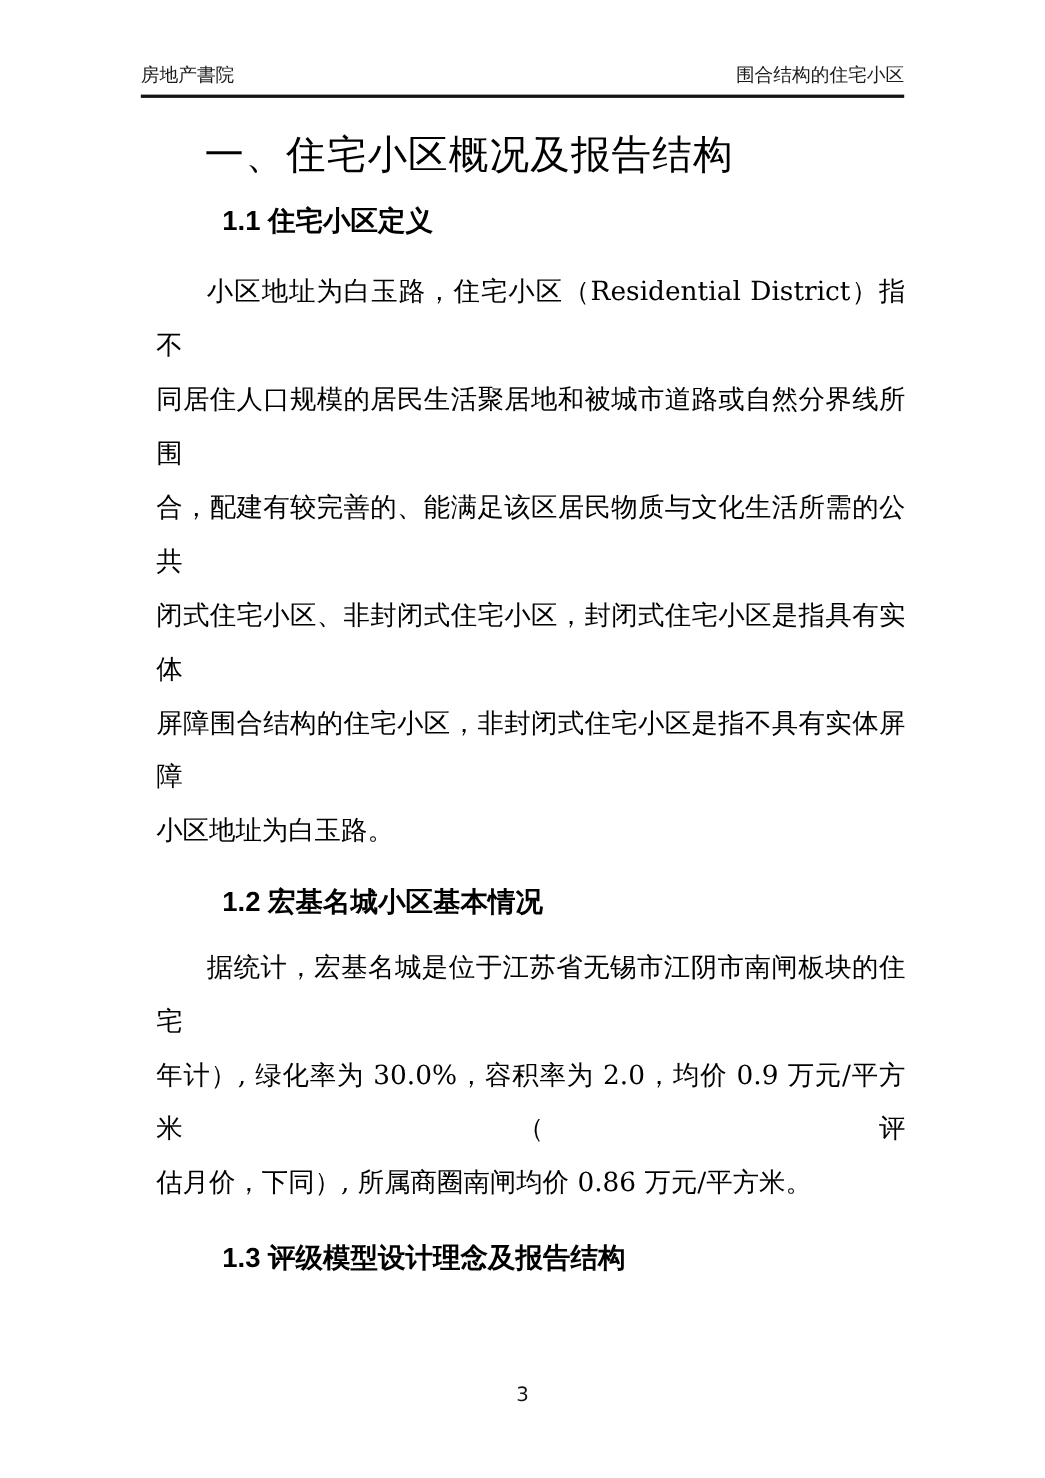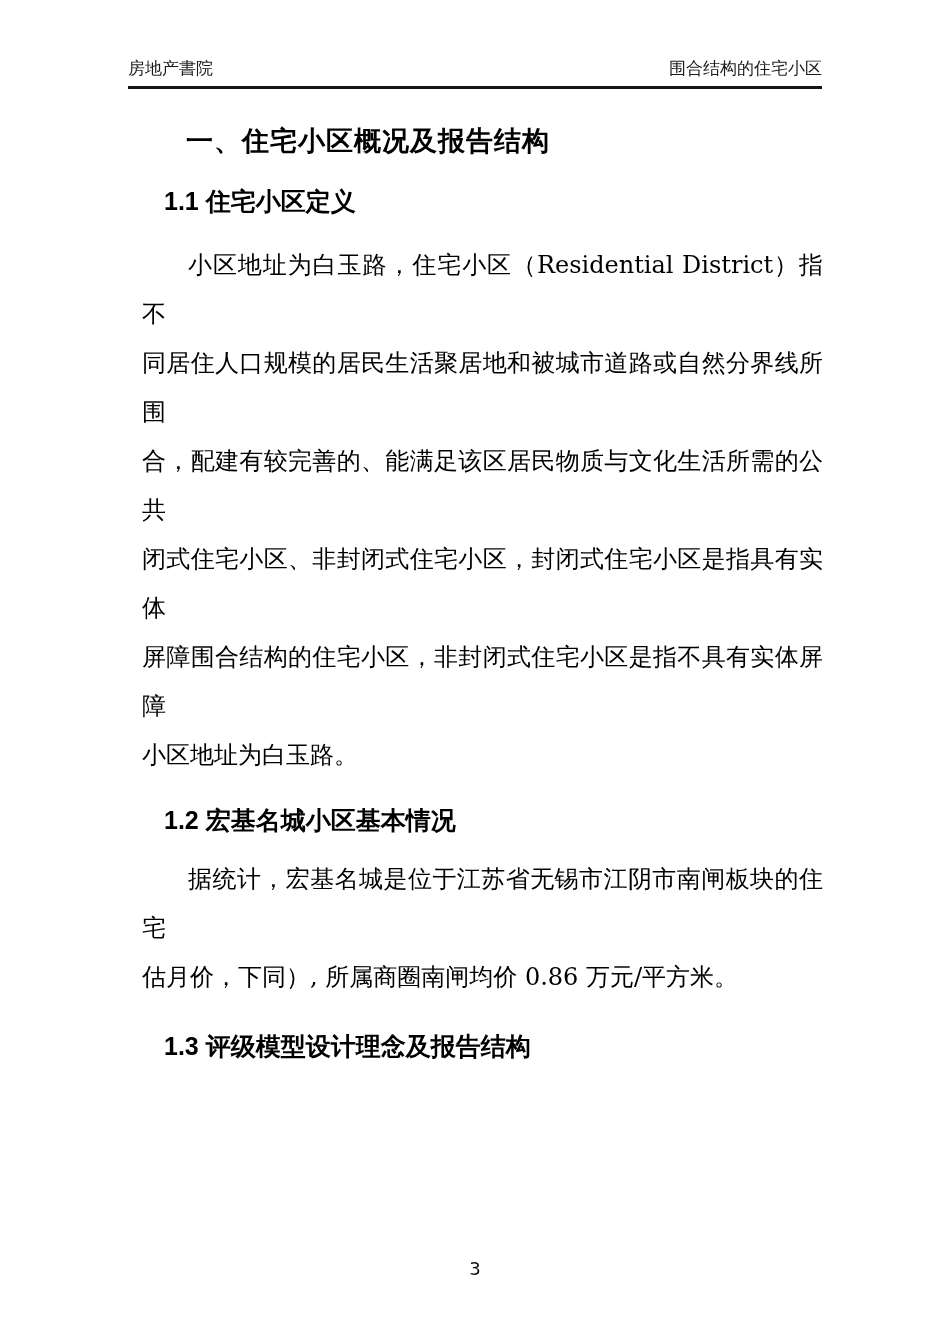--- a/index.html
+++ b/index.html
@@ -31,27 +31,27 @@
     color: #1a1a1a;
   }
   
   .body-col {
     margin-left: 142px;
     width: 681px;
   }
   .doc-title {
     margin: 44px 0 0 44px;
     font-family: "Liberation Sans", sans-serif;
-    font-weight: bold;
-    font-size: 27px;
+    font-weight: normal;
+    font-size: 36px;
     line-height: 36px;
     letter-spacing: 1px;
   }
   .sec-heading {
-    margin-left: 22px;
+    margin-left: 60px;
     font-family: "Liberation Sans", sans-serif;
     font-weight: bold;
     font-size: 25px;
     line-height: 32px;
   }
   .para {
     font-size: 24px;
     line-height: 49px;
   }
   .line {
@@ -96,20 +96,21 @@
         <div class="line fill">同居住人口规模的居民生活聚居地和被城市道路或自然分界线所围</div>
         <div class="line fill">合，配建有较完善的、能满足该区居民物质与文化生活所需的公共</div>
         <div class="line fill">闭式住宅小区、非封闭式住宅小区，封闭式住宅小区是指具有实体</div>
         <div class="line fill">屏障围合结构的住宅小区，非封闭式住宅小区是指不具有实体屏障</div>
         <div class="line">小区地址为白玉路。</div>
       </div>
 
     <h2 class="sec-heading" style="margin-top:24px; margin-bottom:0;">1.2 宏基名城小区基本情况</h2>
     <div class="para" style="margin-top:19px;">
         <div class="line indent fill">据统计，宏基名城是位于江苏省无锡市江阴市南闸板块的住宅</div>
+        <div class="line fill">年计）, 绿化率为 30.0%，容积率为 2.0，均价 0.9 万元/平方米（评</div>
         <div class="line">估月价，下同）, 所属商圈南闸均价 0.86 万元/平方米。</div>
       </div>
 
     <h2 class="sec-heading" style="margin-top:28px; margin-bottom:0;">1.3 评级模型设计理念及报告结构</h2>
 
   </div>
 
   <div class="page-num">3</div>
 
 </div>

